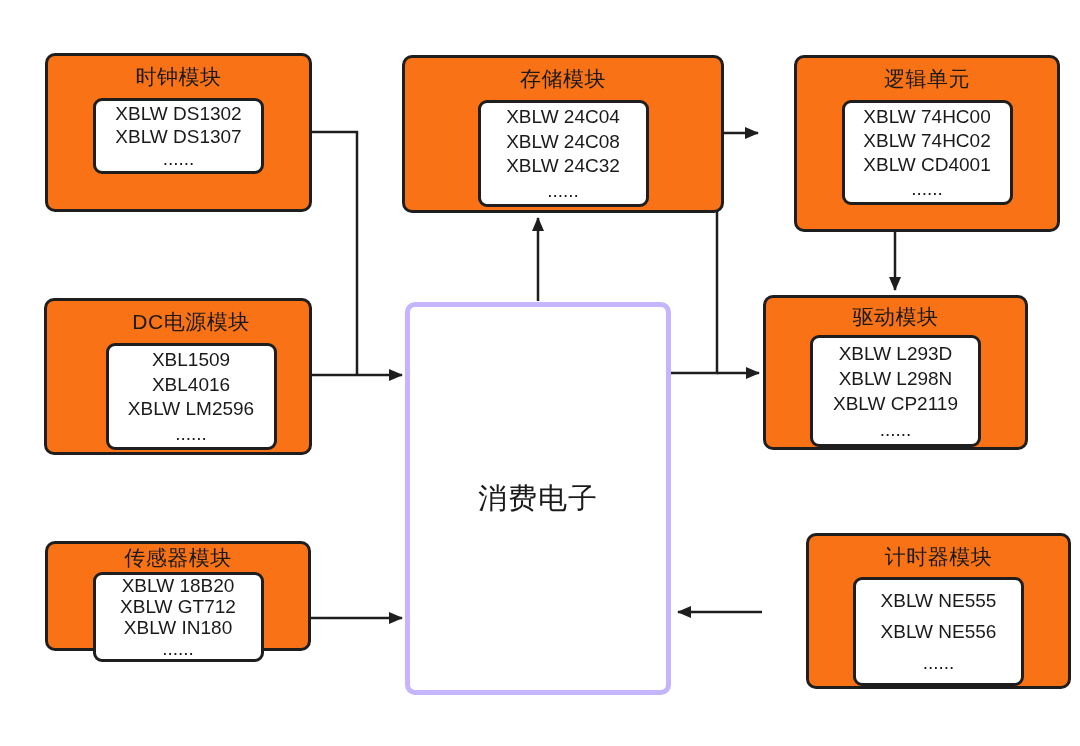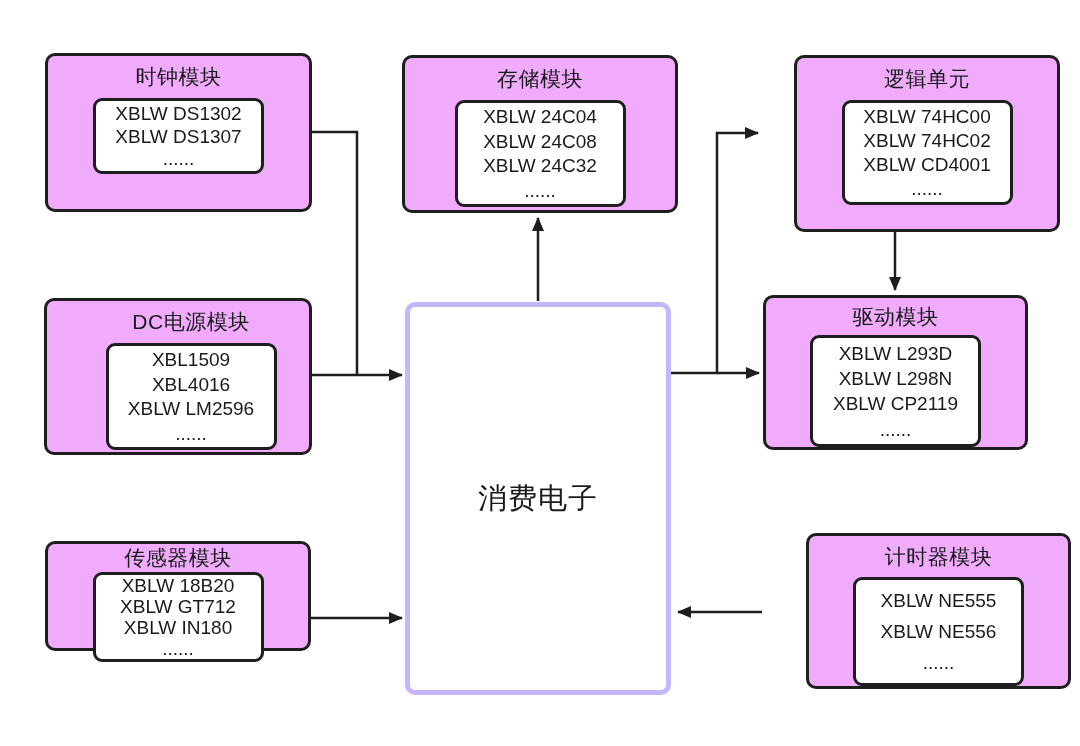--- a/index.html
+++ b/index.html
@@ -13,21 +13,21 @@
   }
   #canvas {
     position: relative;
     width: 1080px;
     height: 746px;
     background: #ffffff;
   }
   .module {
     position: absolute;
     box-sizing: border-box;
-    background: #f0abfc;
+    background: #f97316;
     border: 3px solid #1e1e1e;
     border-radius: 10px;
     display: flex;
     flex-direction: column;
     align-items: center;
     z-index: 2;
   }
   .module-title {
     height: 42px;
     display: flex;
@@ -68,21 +68,21 @@
     z-index: 2;
   }
   .center-label {
     font-size: 29px;
     color: #1a1a1a;
     letter-spacing: 1px;
     white-space: nowrap;
   }
   
   #mod-clock   { left: 45px;  top: 53px;  width: 267px; height: 159px; }
-  #mod-storage { left: 402px; top: 55px;  width: 276px; height: 158px; }
+  #mod-storage { left: 402px; top: 55px;  width: 322px; height: 158px; }
   #mod-logic   { left: 762px; top: 55px;  width: 266px; height: 177px; margin-left: 32px; }
   #mod-dc      { left: 44px;  top: 298px; width: 268px; height: 157px; padding-left: 26px; }
   #mod-driver  { left: 763px; top: 295px; width: 265px; height: 155px; }
   #mod-sensor  { left: 45px;  top: 541px; width: 266px; height: 110px; }
   #mod-timer   { left: 762px; top: 533px; width: 265px; height: 156px; margin-left: 44px; }
 
   #mod-clock  .chipbox { height: 76px; }
   #mod-storage .chipbox{ height: 107px; }
   #mod-logic  .chipbox { height: 105px; }
   #mod-dc     .chipbox { height: 107px; }

